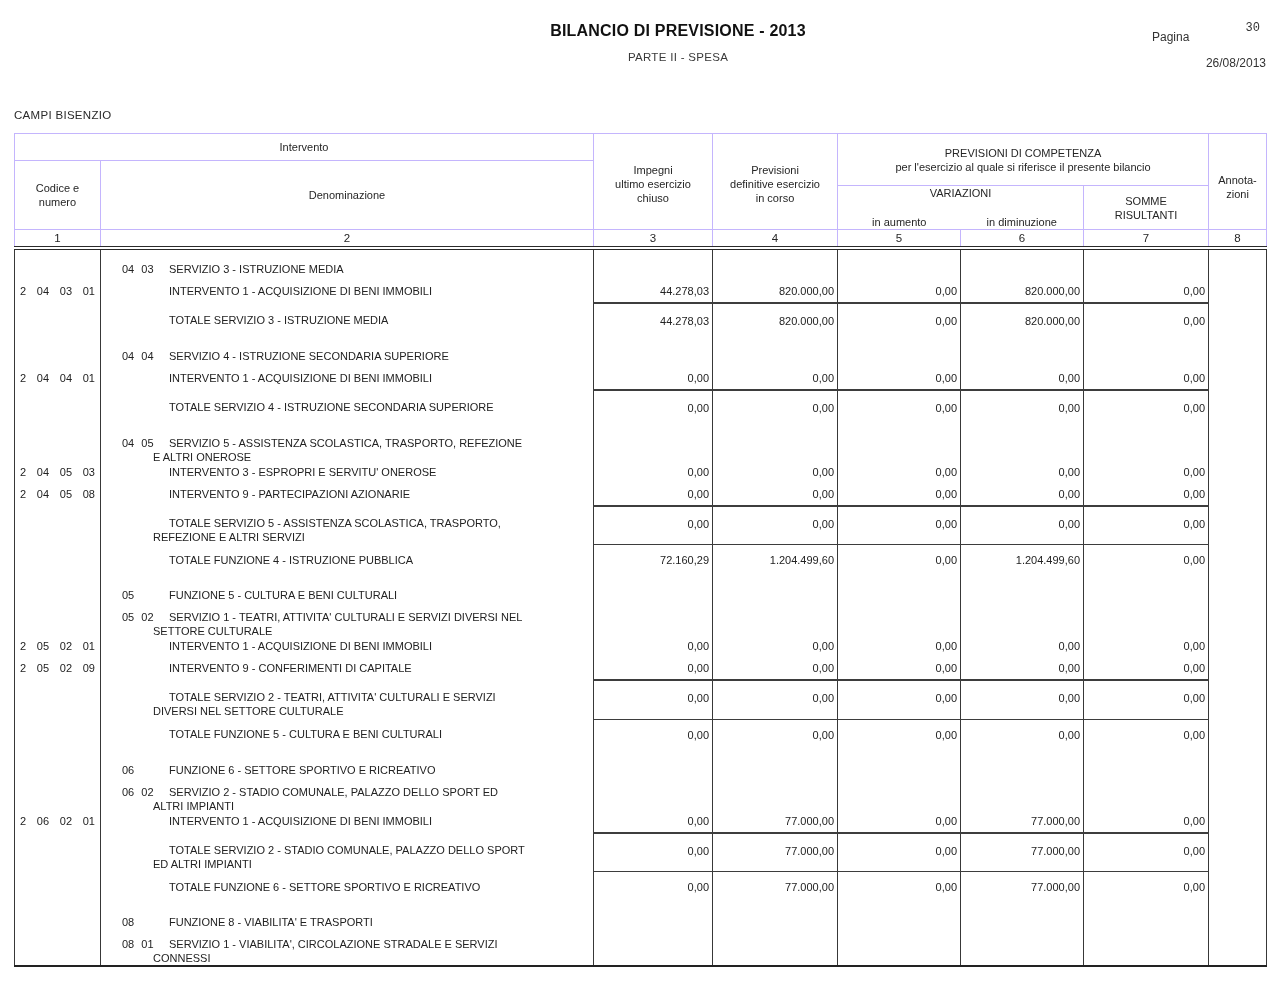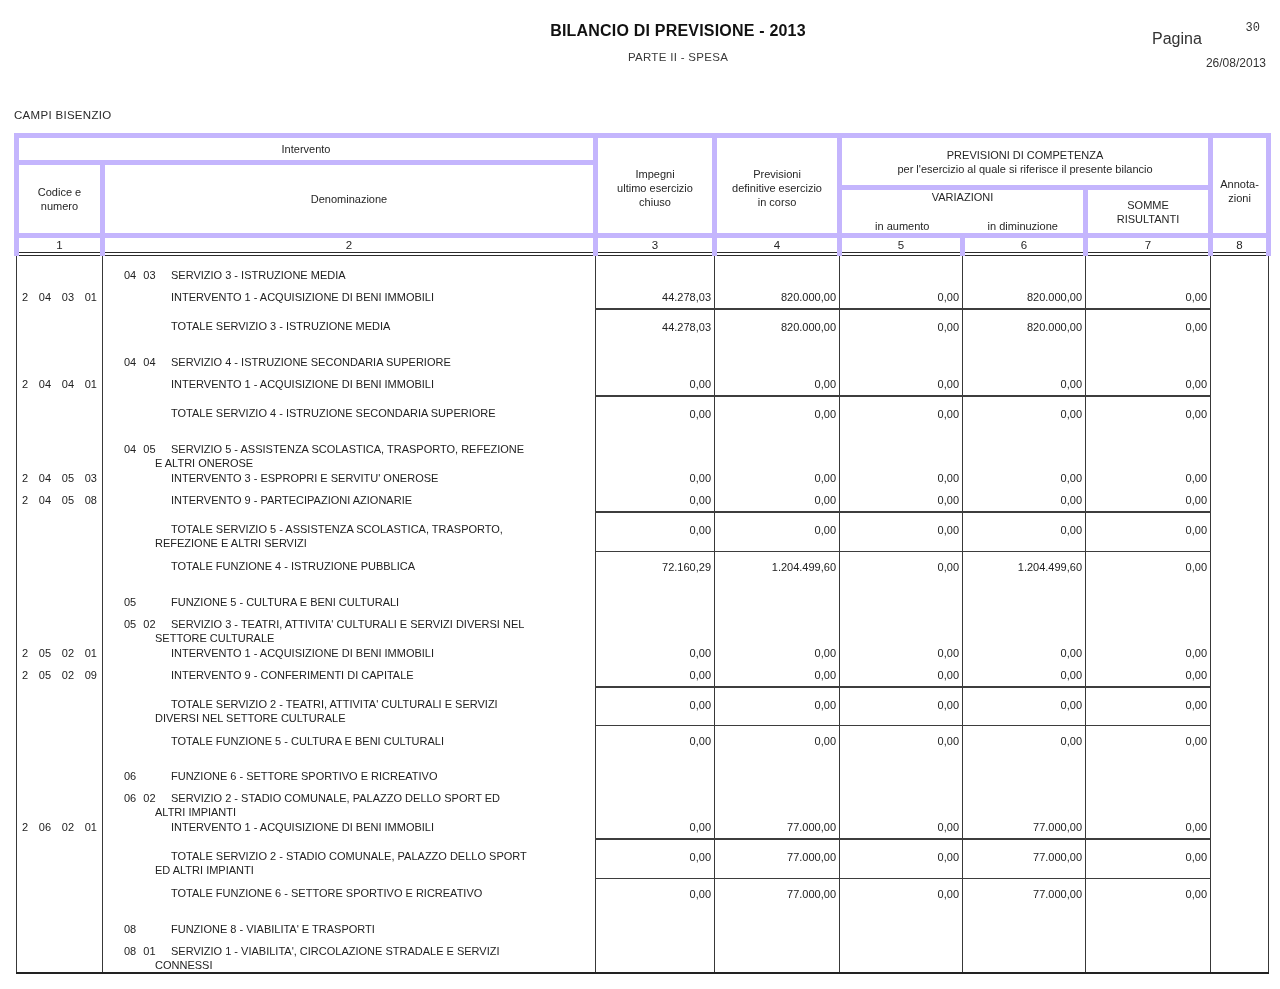--- a/index.html
+++ b/index.html
@@ -14,40 +14,40 @@
 
   
   .doc-title {
     position: absolute; left: 678px; top: 22px; transform: translateX(-50%);
     font-size: 16px; font-weight: bold; letter-spacing: 0.2px; white-space: nowrap; color: #111;
   }
   .doc-subtitle {
     position: absolute; left: 678px; top: 51px; transform: translateX(-50%);
     font-size: 11.5px; color: #3a3a3a; white-space: nowrap; letter-spacing: 0.3px;
   }
-  .pagina-label { position: absolute; left: 1152px; top: 30px; font-size: 16px; color: #333; }
+  .pagina-label { position: absolute; left: 1152px; top: 30px; font-size: 12px; color: #333; }
   .pagina-number { position: absolute; right: 20px; top: 21px; font-size: 12px; color: #333; font-family: Liberation Mono, monospace; }
   .doc-date { position: absolute; right: 14px; top: 56px; font-size: 12px; color: #333; }
   .entity { position: absolute; left: 14px; top: 109px; font-size: 11.5px; color: #2a2a2a; letter-spacing: 0.3px; }
 
   
   table.budget {
     position: absolute; left: 14px; top: 133px;
     width: 1252px;
     border-collapse: collapse; table-layout: fixed;
     border: 1px solid #2f2f2f;
     border-bottom: 2px solid #222;
   }
   .budget th, .budget td {
     border-left: 1px solid #383838; border-right: 1px solid #383838;
     padding: 0; font-weight: normal;
   }
   
   .budget thead th {
-    border: 5px solid #c4b5fd;
+    border: 1px solid #c4b5fd;
     font-size: 11px; line-height: 14px; color: #262626;
     text-align: center; vertical-align: middle;
   }
   tr.h1 { height: 27px; }
   tr.h2 { height: 25px; }
   tr.h3 { height: 37px; }
   th.vtop { vertical-align: top; padding-top: 5px; }
   th.annot-h { vertical-align: top; padding-top: 11px; margin-left: 7px; }
   .vrow { display: flex; margin-top: 15px; }
   .vrow span { flex: 1 1 50%; text-align: center; }
@@ -368,21 +368,21 @@
           <td class="v"></td>
           <td class="v"></td>
           <td class="v"></td>
           <td class="ann"></td>
         </tr>
         <tr class="g8">
           <td class="code"></td>
           <td class="den">
             <div class="line1">
               <span class="prefix">05 02</span>
-              <span class="lbl">SERVIZIO 3 - TEATRI, ATTIVITA' CULTURALI E SERVIZI DIVERSI NEL</span>
+              <span class="lbl">SERVIZIO 1 - TEATRI, ATTIVITA' CULTURALI E SERVIZI DIVERSI NEL</span>
             </div>
             <div class="line2">SETTORE CULTURALE</div>
           </td>
           <td class="v"></td>
           <td class="v"></td>
           <td class="v"></td>
           <td class="v"></td>
           <td class="v"></td>
           <td class="ann"></td>
         </tr>

